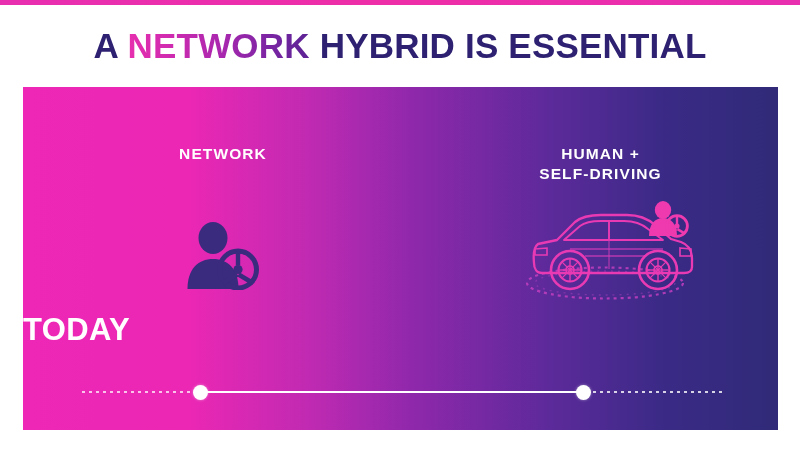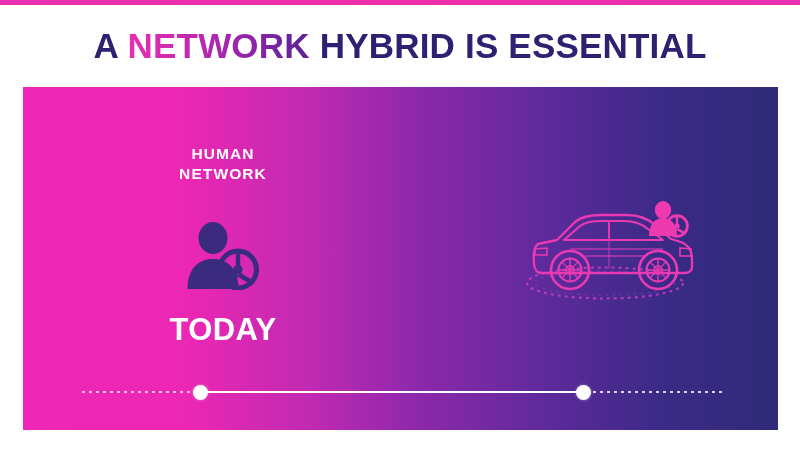--- a/index.html
+++ b/index.html
@@ -87,21 +87,21 @@
     line-height: 20px;
     letter-spacing: 1.1px;
     font-family: "Liberation Sans", sans-serif;
   }
   #column-human-drivers .column-heading { top: 57px; }
   #column-human-self    .column-heading { top: 57px; }
 
   .column-caption {
     position: absolute;
     width: 100%;
-    text-align: center;
+    text-align: left;
     color: #ffffff;
     font-weight: bold;
     font-size: 31px;
     line-height: 36px;
     letter-spacing: 0.4px;
     white-space: nowrap;
     font-family: "Liberation Sans", sans-serif;
   }
   #column-human-drivers .column-caption { top: 225px; }
   #column-human-self    .column-caption { top: 225px; }
@@ -178,21 +178,20 @@
 
 <div id="slide-title">
   <span class="t-a">A </span><span class="t-hybrid">NETWORK</span><span class="t-rest"> HYBRID IS ESSENTIAL</span>
 </div>
 
 <div id="hybrid-panel">
 
   <div class="column" id="column-human-drivers">
 
     <div class="column-heading">
-      <div>HUMAN</div>
       <div>NETWORK</div>
     </div>
 
     <div class="icon-holder" id="driver-icon-holder">
       <svg width="75" height="68" viewBox="0 0 75 68" xmlns="http://www.w3.org/2000/svg">
 
         <ellipse cx="27" cy="16" rx="14.5" ry="16" fill="#3a2b7e"></ellipse>
 
         <path d="M1.5 67 C1.5 47 12 37 27 37 C42 37 52.5 47 52.5 67 Z" fill="#3a2b7e"></path>
 
@@ -206,20 +205,24 @@
         <path d="M50.2 50.6 L35.6 59.3 L38.0 63.3 L52.6 54.6 Z" fill="#3a2b7e"></path>
         <path d="M53.8 50.6 L68.4 59.3 L66.0 63.3 L51.4 54.6 Z" fill="#3a2b7e"></path>
       </svg>
     </div>
 
     <div class="column-caption">TODAY</div>
   </div>
 
   <div class="column" id="column-human-self">
 
+    <div class="column-heading">
+      <div>HUMAN +</div>
+      <div>SELF-DRIVING</div>
+    </div>
 
     <div class="icon-holder" id="car-icon-holder">
       <svg width="190" height="105" viewBox="0 0 190 105" xmlns="http://www.w3.org/2000/svg">
 
         <ellipse cx="82" cy="84" rx="78" ry="15.5" fill="none" stroke="#c23ec0" stroke-width="2.2" stroke-dasharray="3 4" opacity="0.85"></ellipse>
         <ellipse cx="82" cy="84" rx="70" ry="12" fill="none" stroke="#b040c4" stroke-width="1.4" stroke-dasharray="2 5" opacity="0.45"></ellipse>
 
         <path d="M11 64
                  C10 54 11 48 15 45
                  L34 41

